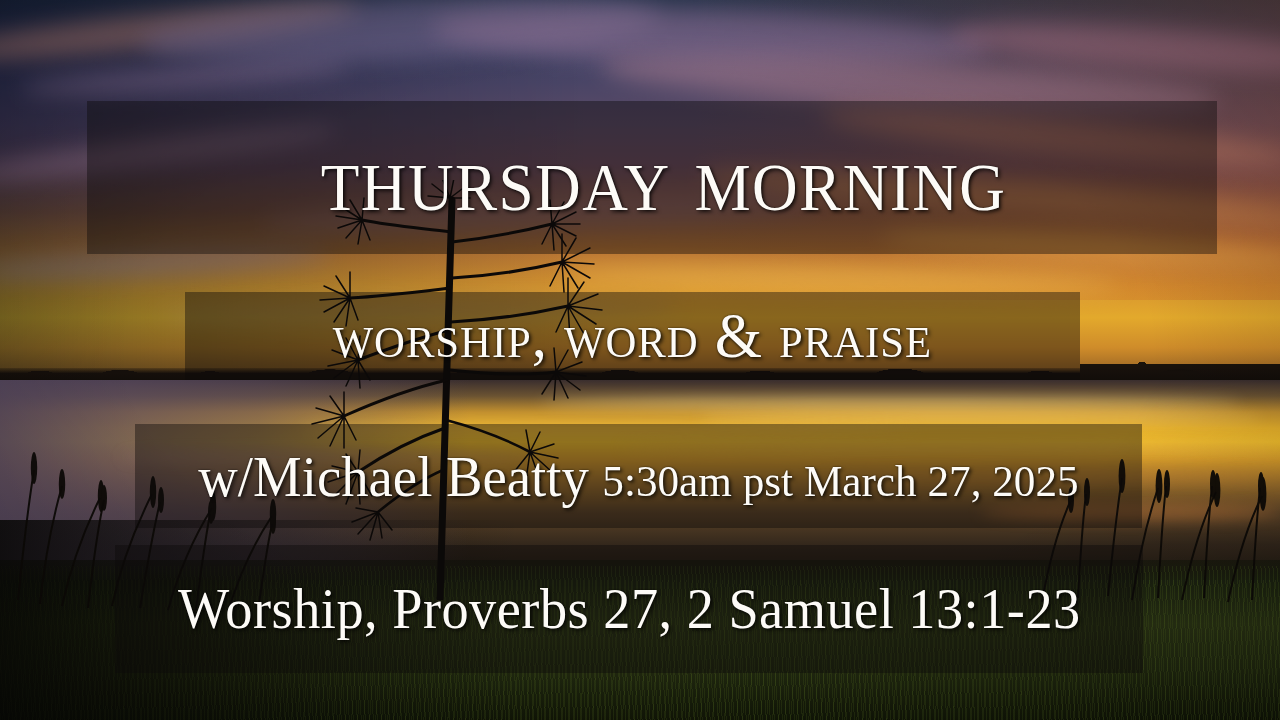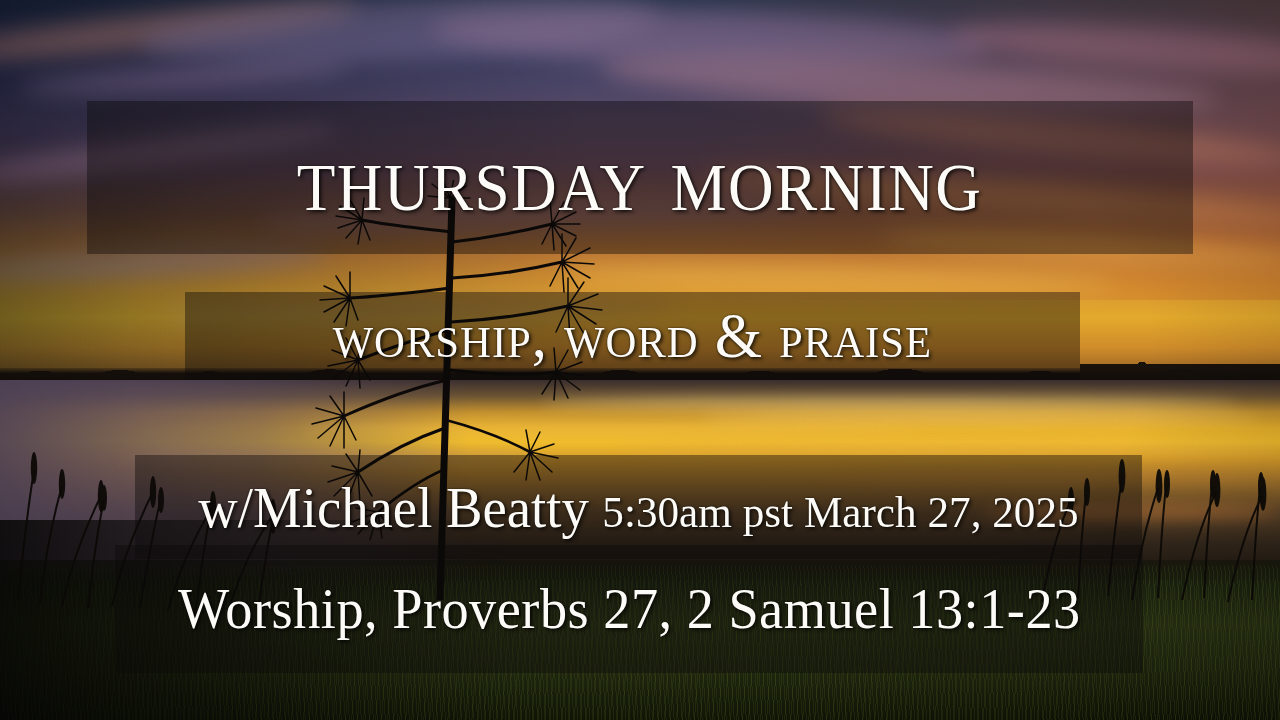--- a/index.html
+++ b/index.html
@@ -191,21 +191,21 @@
     background: rgba(12,10,10,0.42);
     display: flex;
     align-items: center;
     justify-content: center;
     white-space: nowrap;
     color: #fdfbf7;
     text-shadow: 2px 2px 4px rgba(0,0,0,.75), 0 0 2px rgba(0,0,0,.6);
   }
 
   #banner-title {
-    left: 87px; top: 101px; width: 1106px; height: 153px;
+    left: 87px; top: 101px; width: 1106px; height: 153px; padding-left: 24px;
   }
   #banner-title .line {
     font-size: 97px;
     line-height: 1;
     letter-spacing: 1.5px;
     font-variant: small-caps;
     text-transform: lowercase;
     transform: scaleX(0.93);
     transform-origin: center;
   }
@@ -217,21 +217,21 @@
     font-size: 64px;
     line-height: 1;
     letter-spacing: 1px;
     font-variant: small-caps;
     text-transform: lowercase;
     transform: scaleX(0.95);
     transform-origin: center;
   }
 
   #banner-speaker {
-    left: 135px; top: 424px; width: 1007px; height: 104px; margin-top: 31px;
+    left: 135px; top: 424px; width: 1007px; height: 104px;
   }
   #banner-speaker .line {
     display: flex;
     align-items: baseline;
     gap: 0;
     transform: scaleX(0.96);
     transform-origin: center;
   }
   #banner-speaker .host {
     font-size: 57px;

